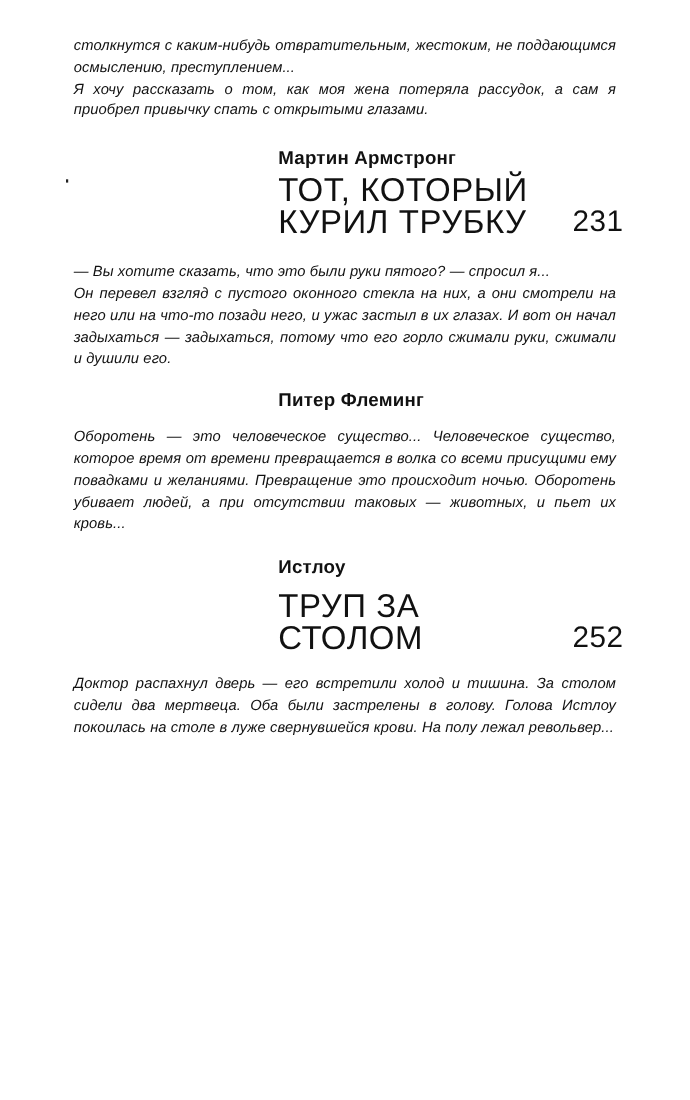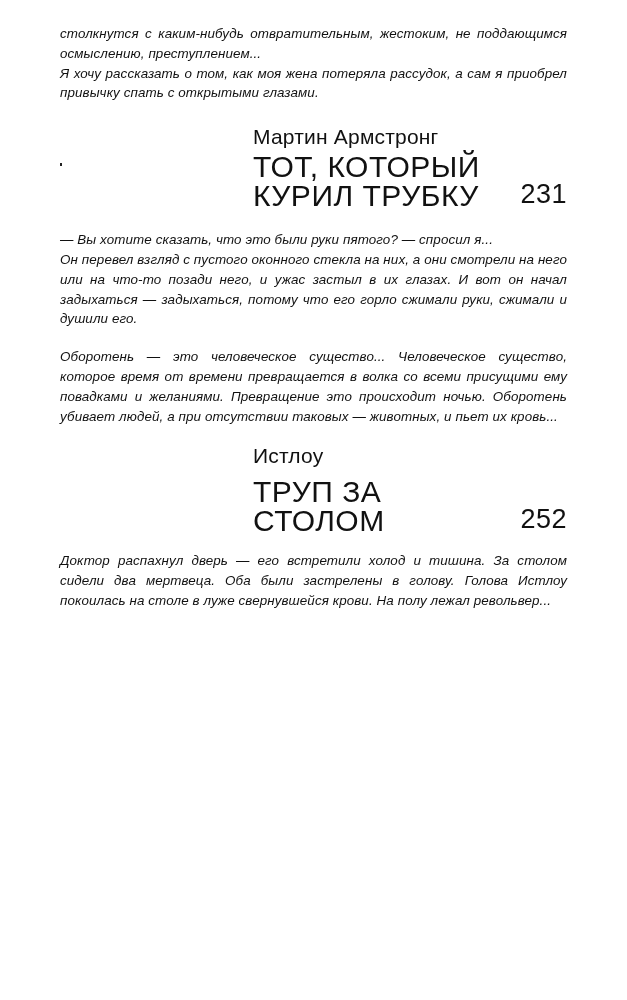--- a/index.html
+++ b/index.html
@@ -20,33 +20,33 @@
       left: 60px;
       top: 24px;
       width: 507px;
     }
     .blurb {
       font-style: italic;
       font-size: 13.4px;
       line-height: 19.8px;
       text-align: justify;
       text-align-last: left;
-      margin: 0;
+      margin: 7px;
       letter-spacing: 0.1px;
     }
     .blurb p {
       margin: 0;
     }
     .entry {
       padding-left: 193px;
       position: relative;
     }
     .author {
-      font-weight: normal;
-      font-size: 21px;
+      font-weight: bold;
+      font-size: 17px;
       line-height: 19px;
       letter-spacing: 0.2px;
     }
     .title-row {
       position: relative;
       font-size: 30px;
       line-height: 29px;
       text-transform: uppercase;
       letter-spacing: 0.5px;
     }
@@ -82,20 +82,21 @@
       <div>КУРИЛ ТРУБКУ</div>
       <span class="page-num">231</span>
     </div>
   </div>
   <div class="blurb" style="margin-top:20px;">
     <p>— Вы хотите сказать, что это были руки пятого? — спросил я...</p>
     <p>Он перевел взгляд с пустого оконного стекла на них, а они смотрели на него или на что-то позади него, и ужас застыл в их глазах. И вот он начал задыхаться — задыхаться, потому что его горло сжимали руки, сжимали и душили его.</p>
   </div>
 
   <div class="entry" style="margin-top:18px;">
+    <div class="author">Питер Флеминг</div>
   </div>
   <div class="blurb" style="margin-top:14px;">
     <p>Оборотень — это человеческое существо... Человеческое существо, которое время от времени превращается в волка со всеми присущими ему повадками и желаниями. Превращение это происходит ночью. Оборотень убивает людей, а при отсутствии таковых — животных, и пьет их кровь...</p>
   </div>
 
   <div class="entry" style="margin-top:20px;">
     <div class="author">
       <div>Истлоу</div>
     </div>
     <div class="title-row" style="margin-top:12px;">

